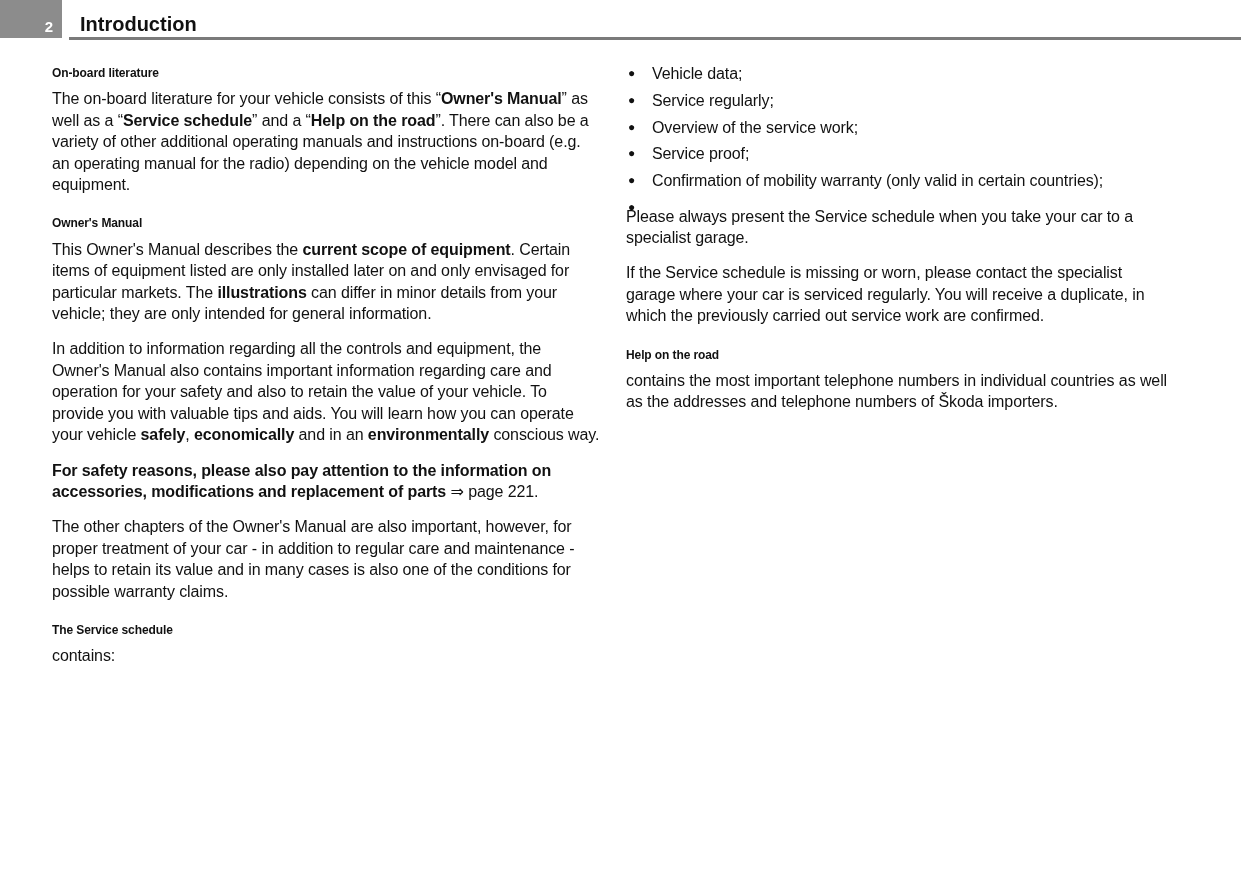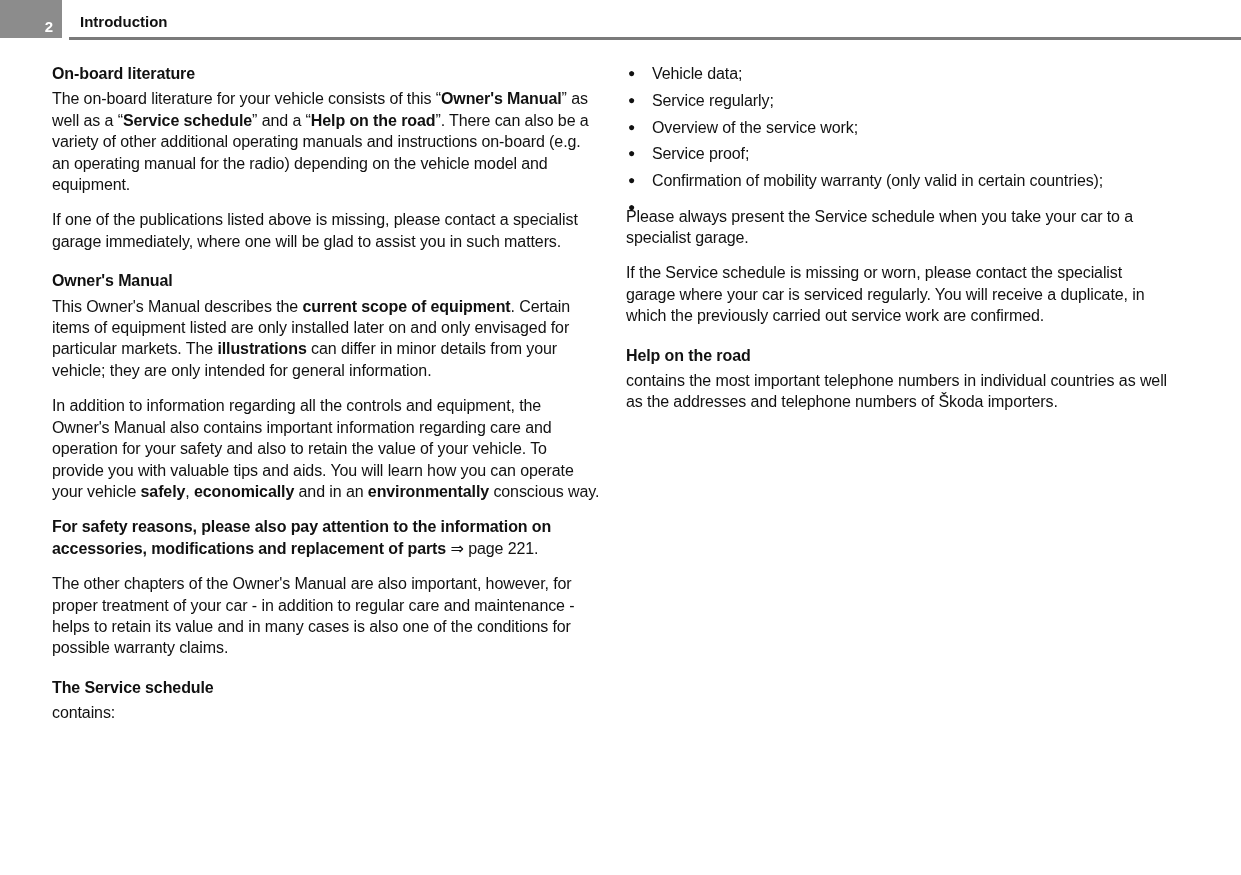--- a/index.html
+++ b/index.html
@@ -20,42 +20,42 @@
     width: 62px; height: 38px;
     background: #8c8c8c;
     display: flex; align-items: flex-end; justify-content: flex-end;
     padding: 0 9px 4px 0;
   }
   .page-num-box span {
     color: #ffffff; font-weight: bold; font-size: 15px; line-height: 1;
   }
   .chapter-title {
     position: absolute; left: 80px; top: 13px;
-    font-weight: bold; font-size: 15px; color: #111111;
+    font-weight: bold; font-size: 20px; color: #111111;
   }
   .header-rule {
     position: absolute; left: 69px; top: 37px;
     width: 1172px; height: 3px; background: #7a7a7a;
   }
 
   
   .content {
     position: absolute; top: 63px; left: 52px;
     width: 1125px;
     display: flex; gap: 24px;
   }
   .col { width: 550px; }
   .col-right { width: 548px; }
 
   p, h3, ul {
     font-size: 16px; line-height: 21.4px; letter-spacing: -0.1px;
   }
   p { margin-bottom: 14px; }
   h3 {
-    font-weight: bold; font-size: 16px;
+    font-weight: bold; font-size: 12px;
     margin: 0 0 4px 0; padding-top: 4px;
   }
   h3.first { padding-top: 0; }
   b { font-weight: bold; }
   .bold-para { font-weight: bold; }
 
   
   ul.bullets { list-style: none; margin-bottom: 14px; }
   ul.bullets li {
     position: relative; padding-left: 26px; margin-bottom: 5.4px;
@@ -76,21 +76,20 @@
   <div class="header-rule"></div>
 </div>
 
 <div class="content">
 
   <div class="col">
     <h3 class="first">On-board literature</h3>
 
     <p><span>The on-board literature for your vehicle consists of this “</span><b>Owner's Manual</b><span>” as well as a “</span><b>Service schedule</b><span>” and a “</span><b>Help on the road</b><span>”. There can also be a variety of other additional operating manuals and instructions on-board (e.g. an operating manual for the radio) depending on the vehicle model and equipment.</span></p>
 
-    <p>If one of the publications listed above is missing, please contact a specialist garage immediately, where one will be glad to assist you in such matters.</p>
 
 
     <h3>Owner's Manual</h3>
 
     <p><span>This Owner's Manual describes the </span><b>current scope of equipment</b><span>. Certain items of equipment listed are only installed later on and only envisaged for particular markets. The </span><b>illustrations</b><span> can differ in minor details from your vehicle; they are only intended for general information.</span></p>
 
     <p><span>In addition to information regarding all the controls and equipment, the Owner's Manual also contains important information regarding care and operation for your safety and also to retain the value of your vehicle. To provide you with valuable tips and aids. You will learn how you can operate your vehicle </span><b>safely</b><span>, </span><b>economically</b><span> and in an </span><b>environmentally</b><span> conscious way.</span></p>
 
     <p><b>For safety reasons, please also pay attention to the information on accessories, modifications and replacement of parts</b><span> ⇒ page 221.</span></p>
 

